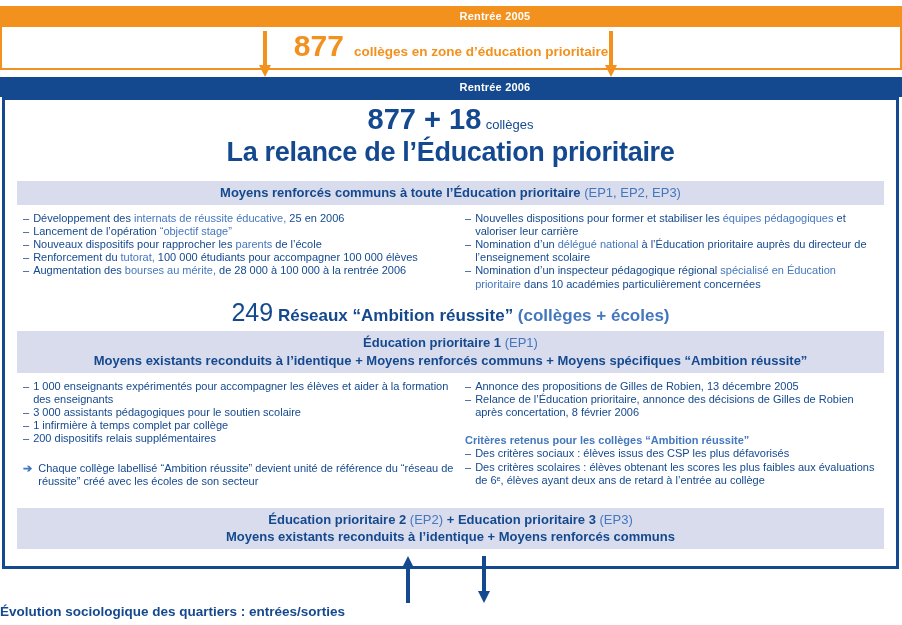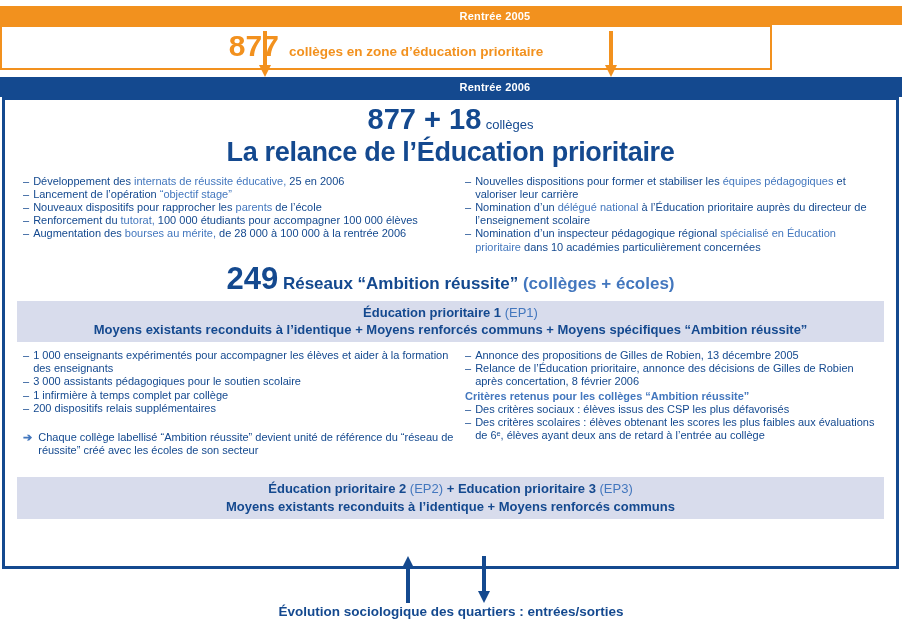--- a/index.html
+++ b/index.html
@@ -7,21 +7,21 @@
   }
   html,body{margin:0;padding:0;}
   body{
     width:902px;height:625px;position:relative;background:var(--white);
     font-family:"Liberation Sans", sans-serif; color:var(--navy); overflow:hidden;
   }
   .bar{position:absolute;left:0;width:902px;display:flex;align-items:center;justify-content:center;
        color:#fff;font-weight:bold;font-size:11px;letter-spacing:.2px;padding-left:44px;}
   .orange-bar{top:6px;height:19px;background:var(--orange);}
   .navy-bar{top:77px;height:20px;background:var(--navy);}
-  .box877{position:absolute;top:25px;left:0;width:772px;height:45px;box-sizing:border-box;
+  .box877{position:absolute;top:25px;left:0;width:902px;height:45px;box-sizing:border-box;
           border:2px solid var(--orange);background:#fff;display:flex;align-items:baseline;
           justify-content:center;gap:10px;color:var(--orange);padding-top:4px;}
   .big877{font-size:30px;font-weight:bold;line-height:1;}
   .lbl877{font-size:13.5px;font-weight:bold;}
   .arr{position:absolute;}
   .arr-o-left{left:258px;top:31px;}
   .arr-o-right{left:604px;top:31px;}
   .arr-up{left:401px;top:556px;}
   .arr-dn{left:477px;top:556px;}
   .mainbox{position:absolute;top:97px;left:2px;width:897px;height:472px;box-sizing:border-box;
@@ -37,28 +37,28 @@
   .band1{margin-top:13px;}
   .band2{margin-top:5px;}
   .band3{margin-top:20px;}
   .columns{display:flex;padding:7px 18px 0;font-size:11px;line-height:1.2;}
   .col.left{width:432px;flex:0 0 auto;}
   .col.right{flex:1;padding-left:10px;}
   .bullet{display:flex;gap:4px;}
   .dash{flex:0 0 auto;}
   .bullet .hl{color:var(--light_blue);}
   .reseaux{text-align:center;margin-top:8px;line-height:1.1;}
-  .rbig{font-size:31px;font-weight:bold;}
+  .rbig{font-size:25px;font-weight:normal;}
   .rbold{font-size:17px;font-weight:bold;}
   .rlt{font-size:17px;color:var(--light_blue);font-weight:bold;}
   .subhead{font-weight:bold;color:var(--light_blue);}
-  .spaced{margin-top:1px;}
+  .spaced{margin-top:15px;}
   .note{display:flex;gap:6px;margin-top:16px;}
   .note-arrow{color:var(--light_blue);font-weight:bold;flex:0 0 auto;}
-  .caption{position:absolute;top:604px;left:0;width:902px;text-align:center;
+  .caption{position:absolute;top:604px;left:0;width:902px;text-align:left;
            font-weight:bold;font-size:13.5px;}
 </style>
 </head>
 <body>
 
 <div class="bar orange-bar">
   <span>Rentrée 2005</span>
 </div>
 
 <div class="box877">
@@ -81,20 +81,23 @@
 
 <div class="mainbox">
 
   <div class="countline">
     <span class="cbig">877 + 18</span>
     <span class="csmall">collèges</span>
   </div>
 
   <div class="title">La relance de l’Éducation prioritaire</div>
 
+  <div class="band band1">
+    <span>Moyens renforcés communs à toute l’Éducation prioritaire</span><span class="lt"> (EP1, EP2, EP3)</span>
+  </div>
 
   <div class="columns sec1">
     <div class="col left">
         <div class="bullet">
           <span class="dash">–</span>
           <span class="btxt"><span>Développement des </span><span class="hl">internats de réussite éducative,</span><span> 25 en 2006</span></span>
         </div>
         <div class="bullet">
           <span class="dash">–</span>
           <span class="btxt"><span>Lancement de l’opération </span><span class="hl">“objectif stage”</span></span>

